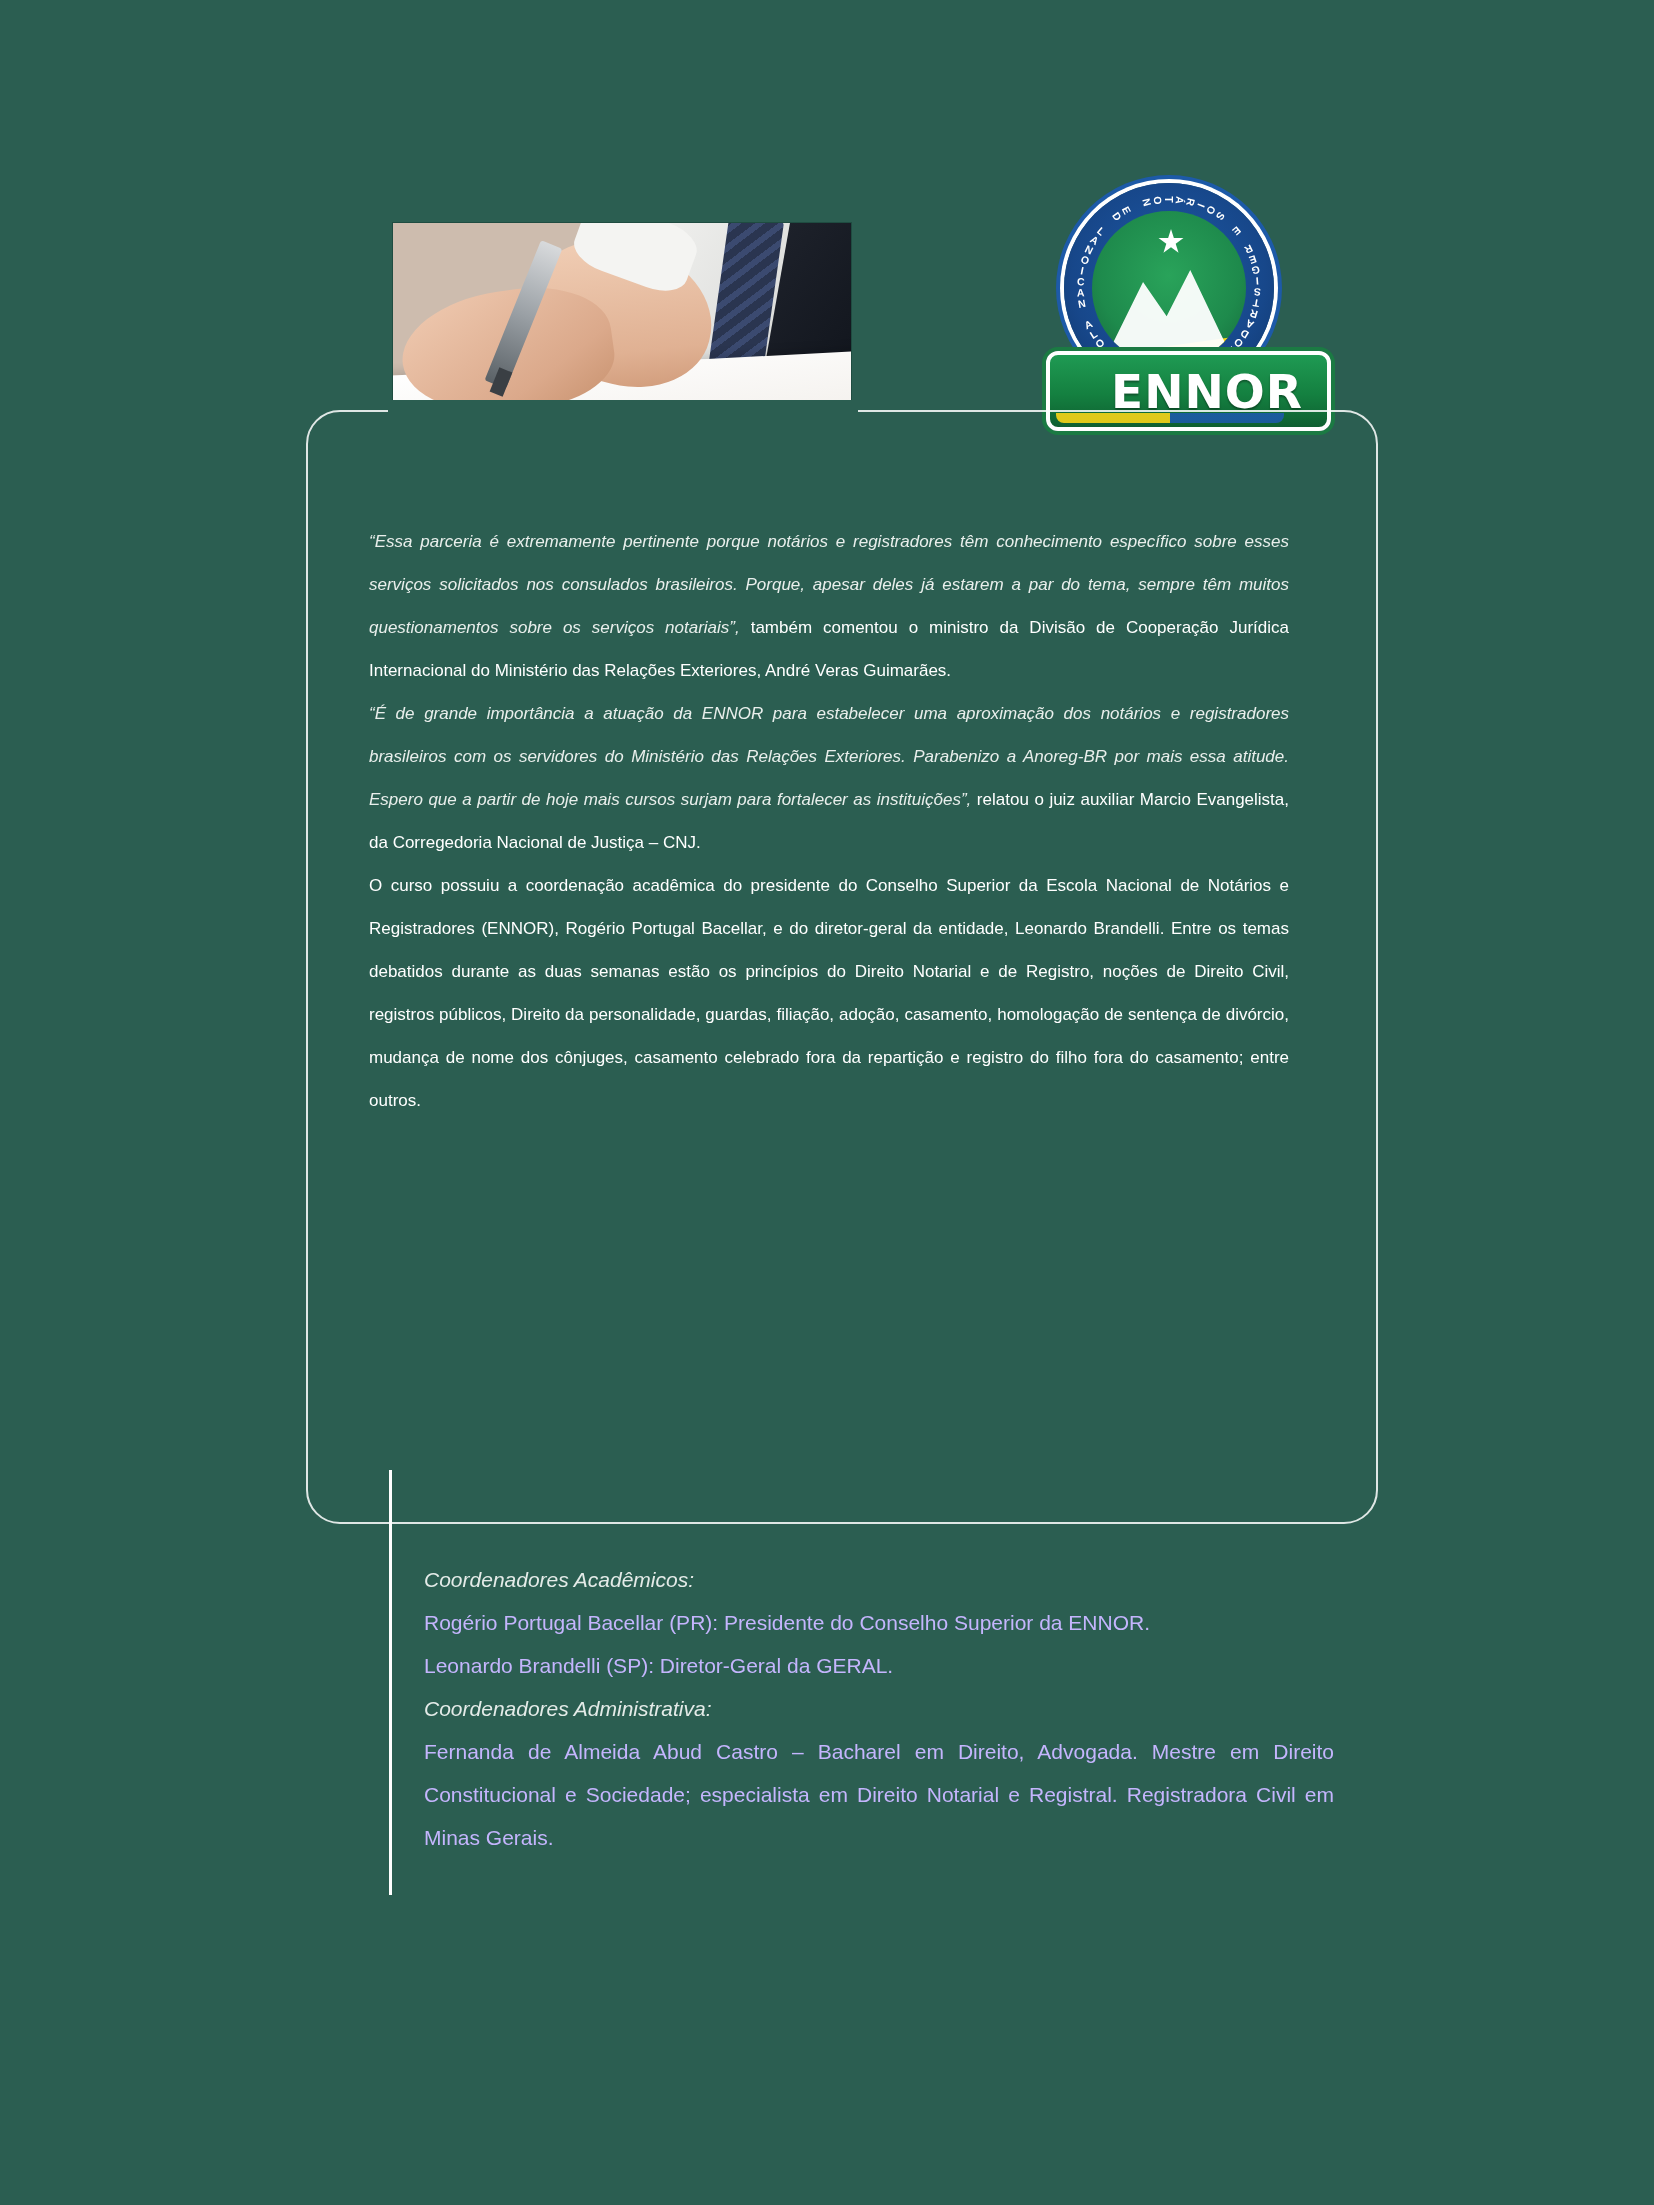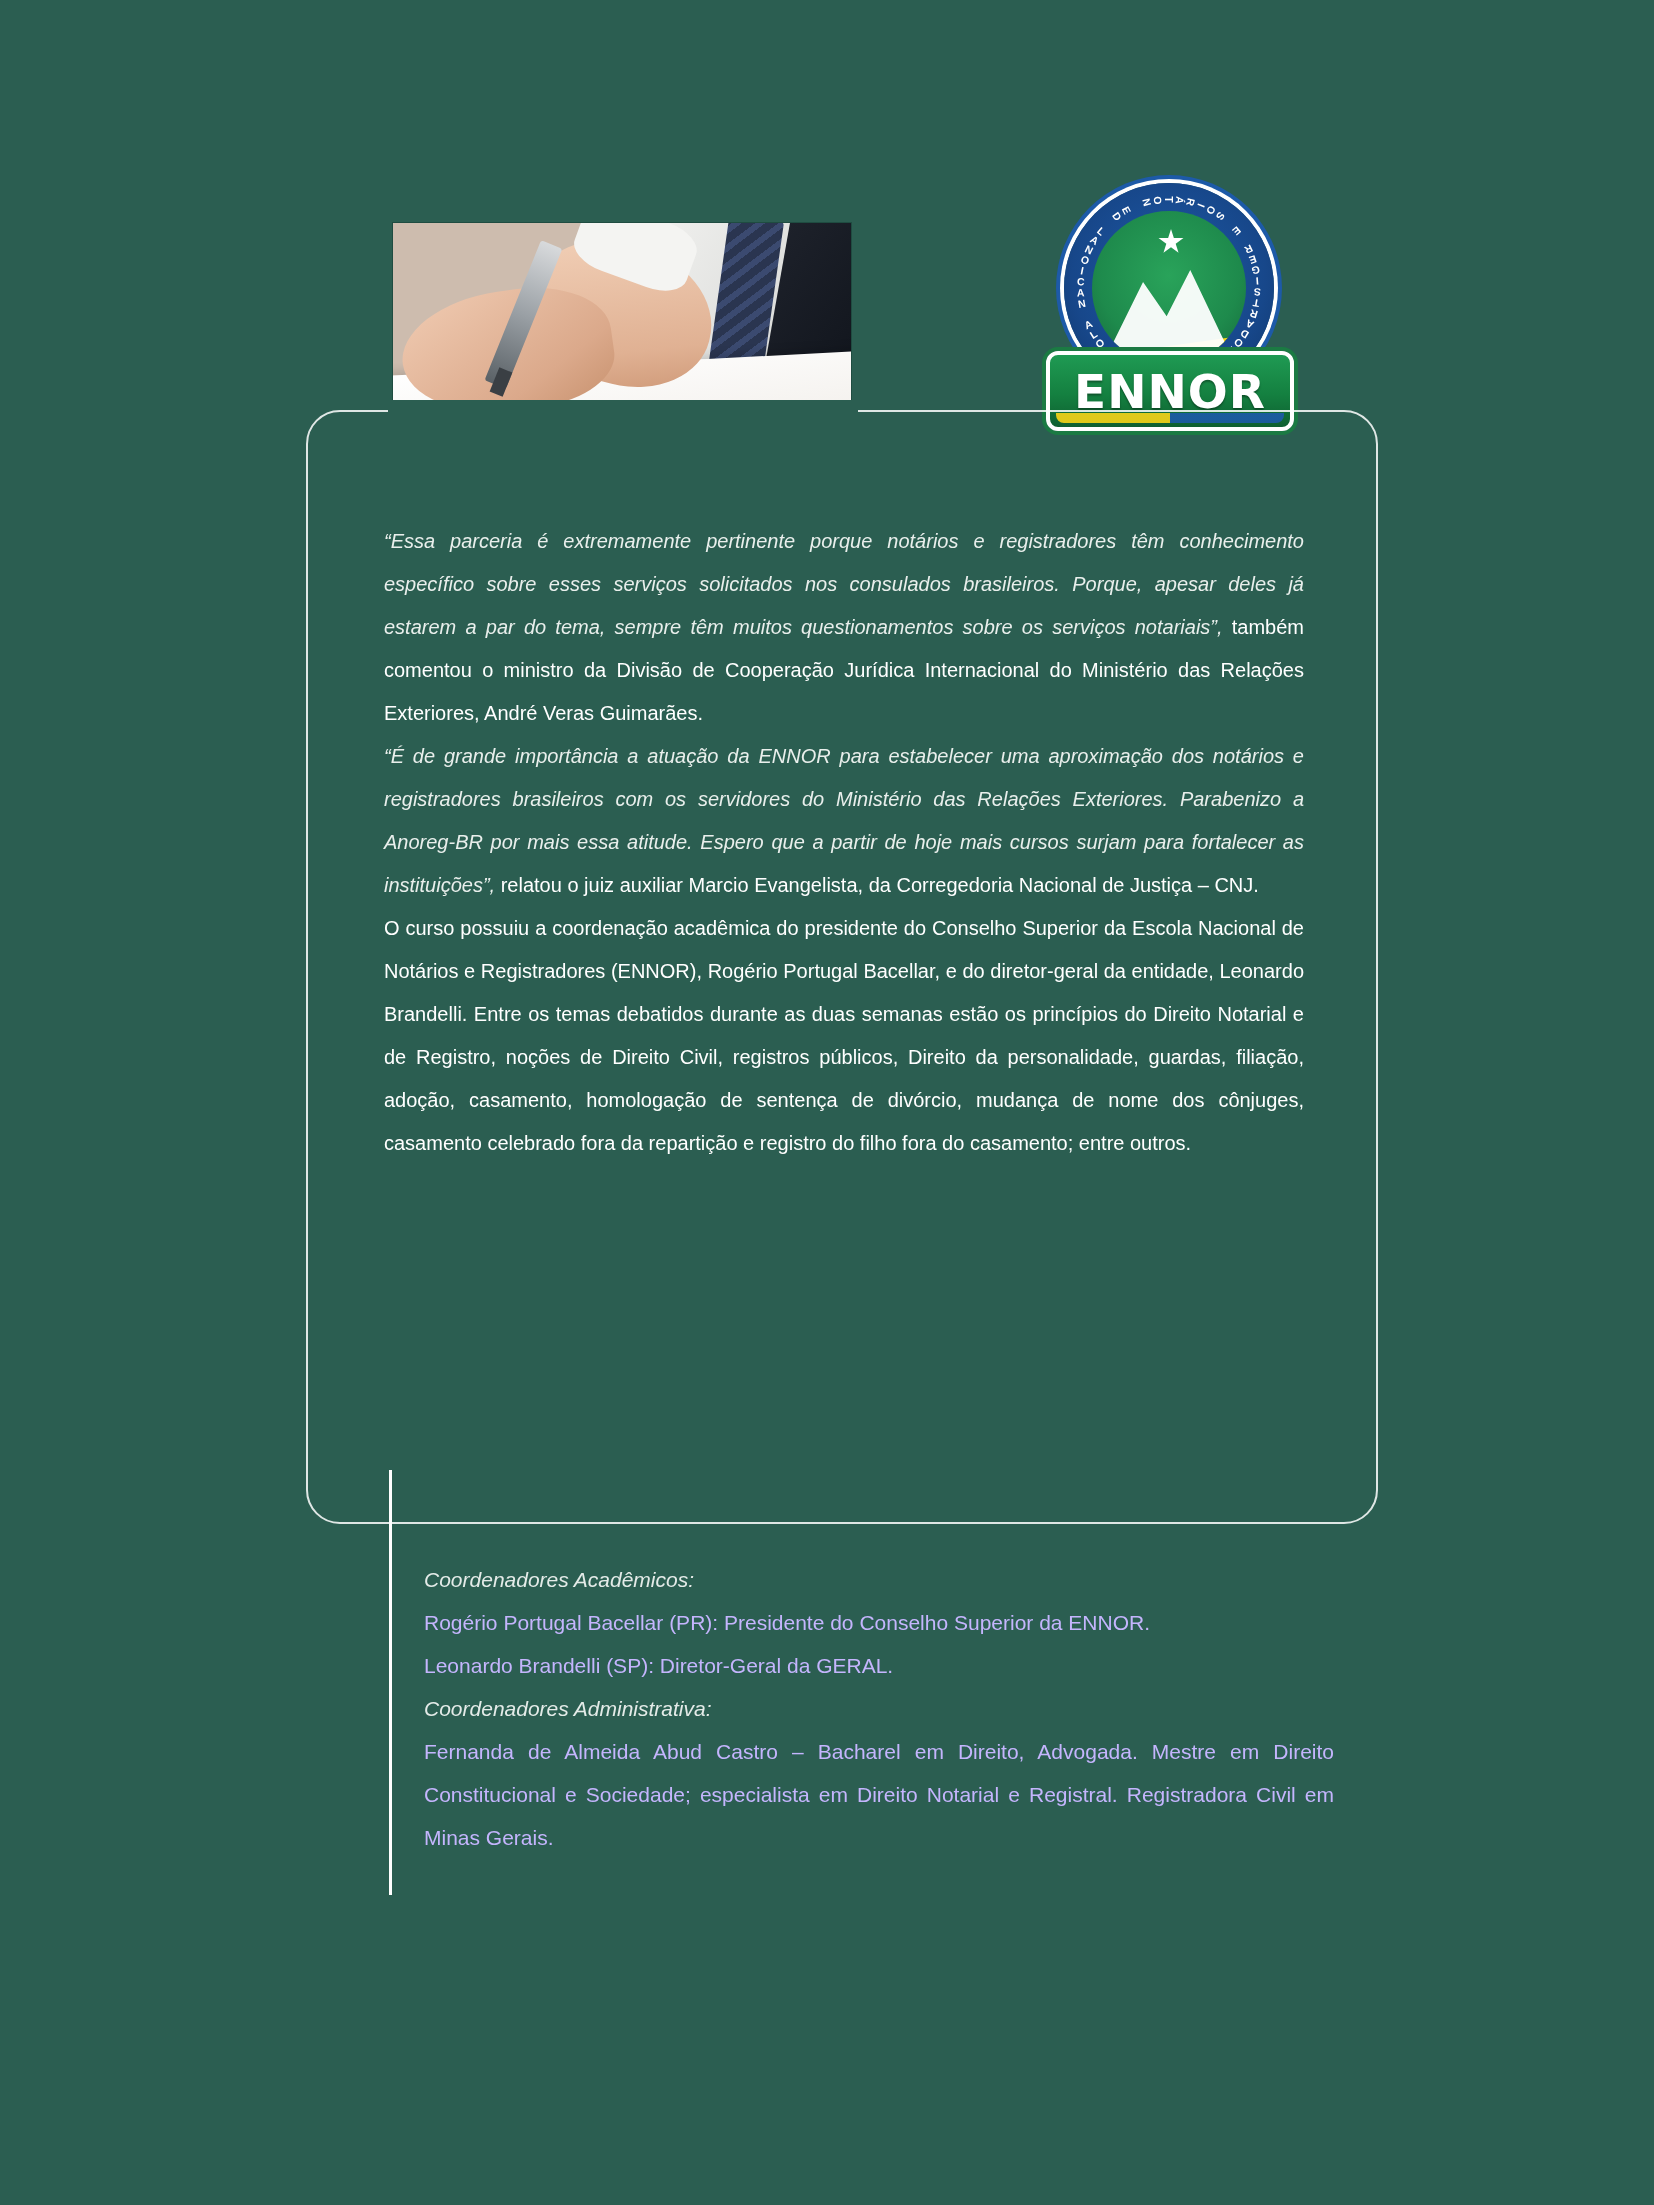--- a/index.html
+++ b/index.html
@@ -214,20 +214,21 @@
     width: 240px;
     height: 72px;
     border-radius: 12px;
     background: linear-gradient(180deg, #1c8f4d 0%, #12doesnotexist 0%);
     background: linear-gradient(180deg, #1f9a53 0%, #148040 55%, #0e5f30 100%);
     border: 4px solid #ffffff;
     box-shadow: 0 0 0 4px #1b7a43;
     display: flex;
     align-items: center;
     justify-content: center;
+    padding-left: 37px;
   }
   .logo .wordmark span {
     font-family: "DejaVu Sans", sans-serif;
     font-weight: bold;
     font-size: 47px;
     letter-spacing: 1px;
     color: #ffffff;
     text-shadow: 0 2px 2px rgba(0,0,0,.35);
   }
   .logo .wordmark-flag {
@@ -258,24 +259,24 @@
     left: 388px;
     top: 400px;
     width: 470px;
     height: 90px;
     background: #2b5e51;
   }
 
   
   .body-text {
     position: absolute;
-    left: 384px;
+    left: 369px;
     top: 520px;
     width: 920px;
-    font-size: 20px;
+    font-size: 17px;
     line-height: 43px;
     color: #ffffff;
   }
   .body-text p {
     margin: 0;
     text-align: justify;
   }
   .quote {
     font-style: italic;
     color: #e9efec;

